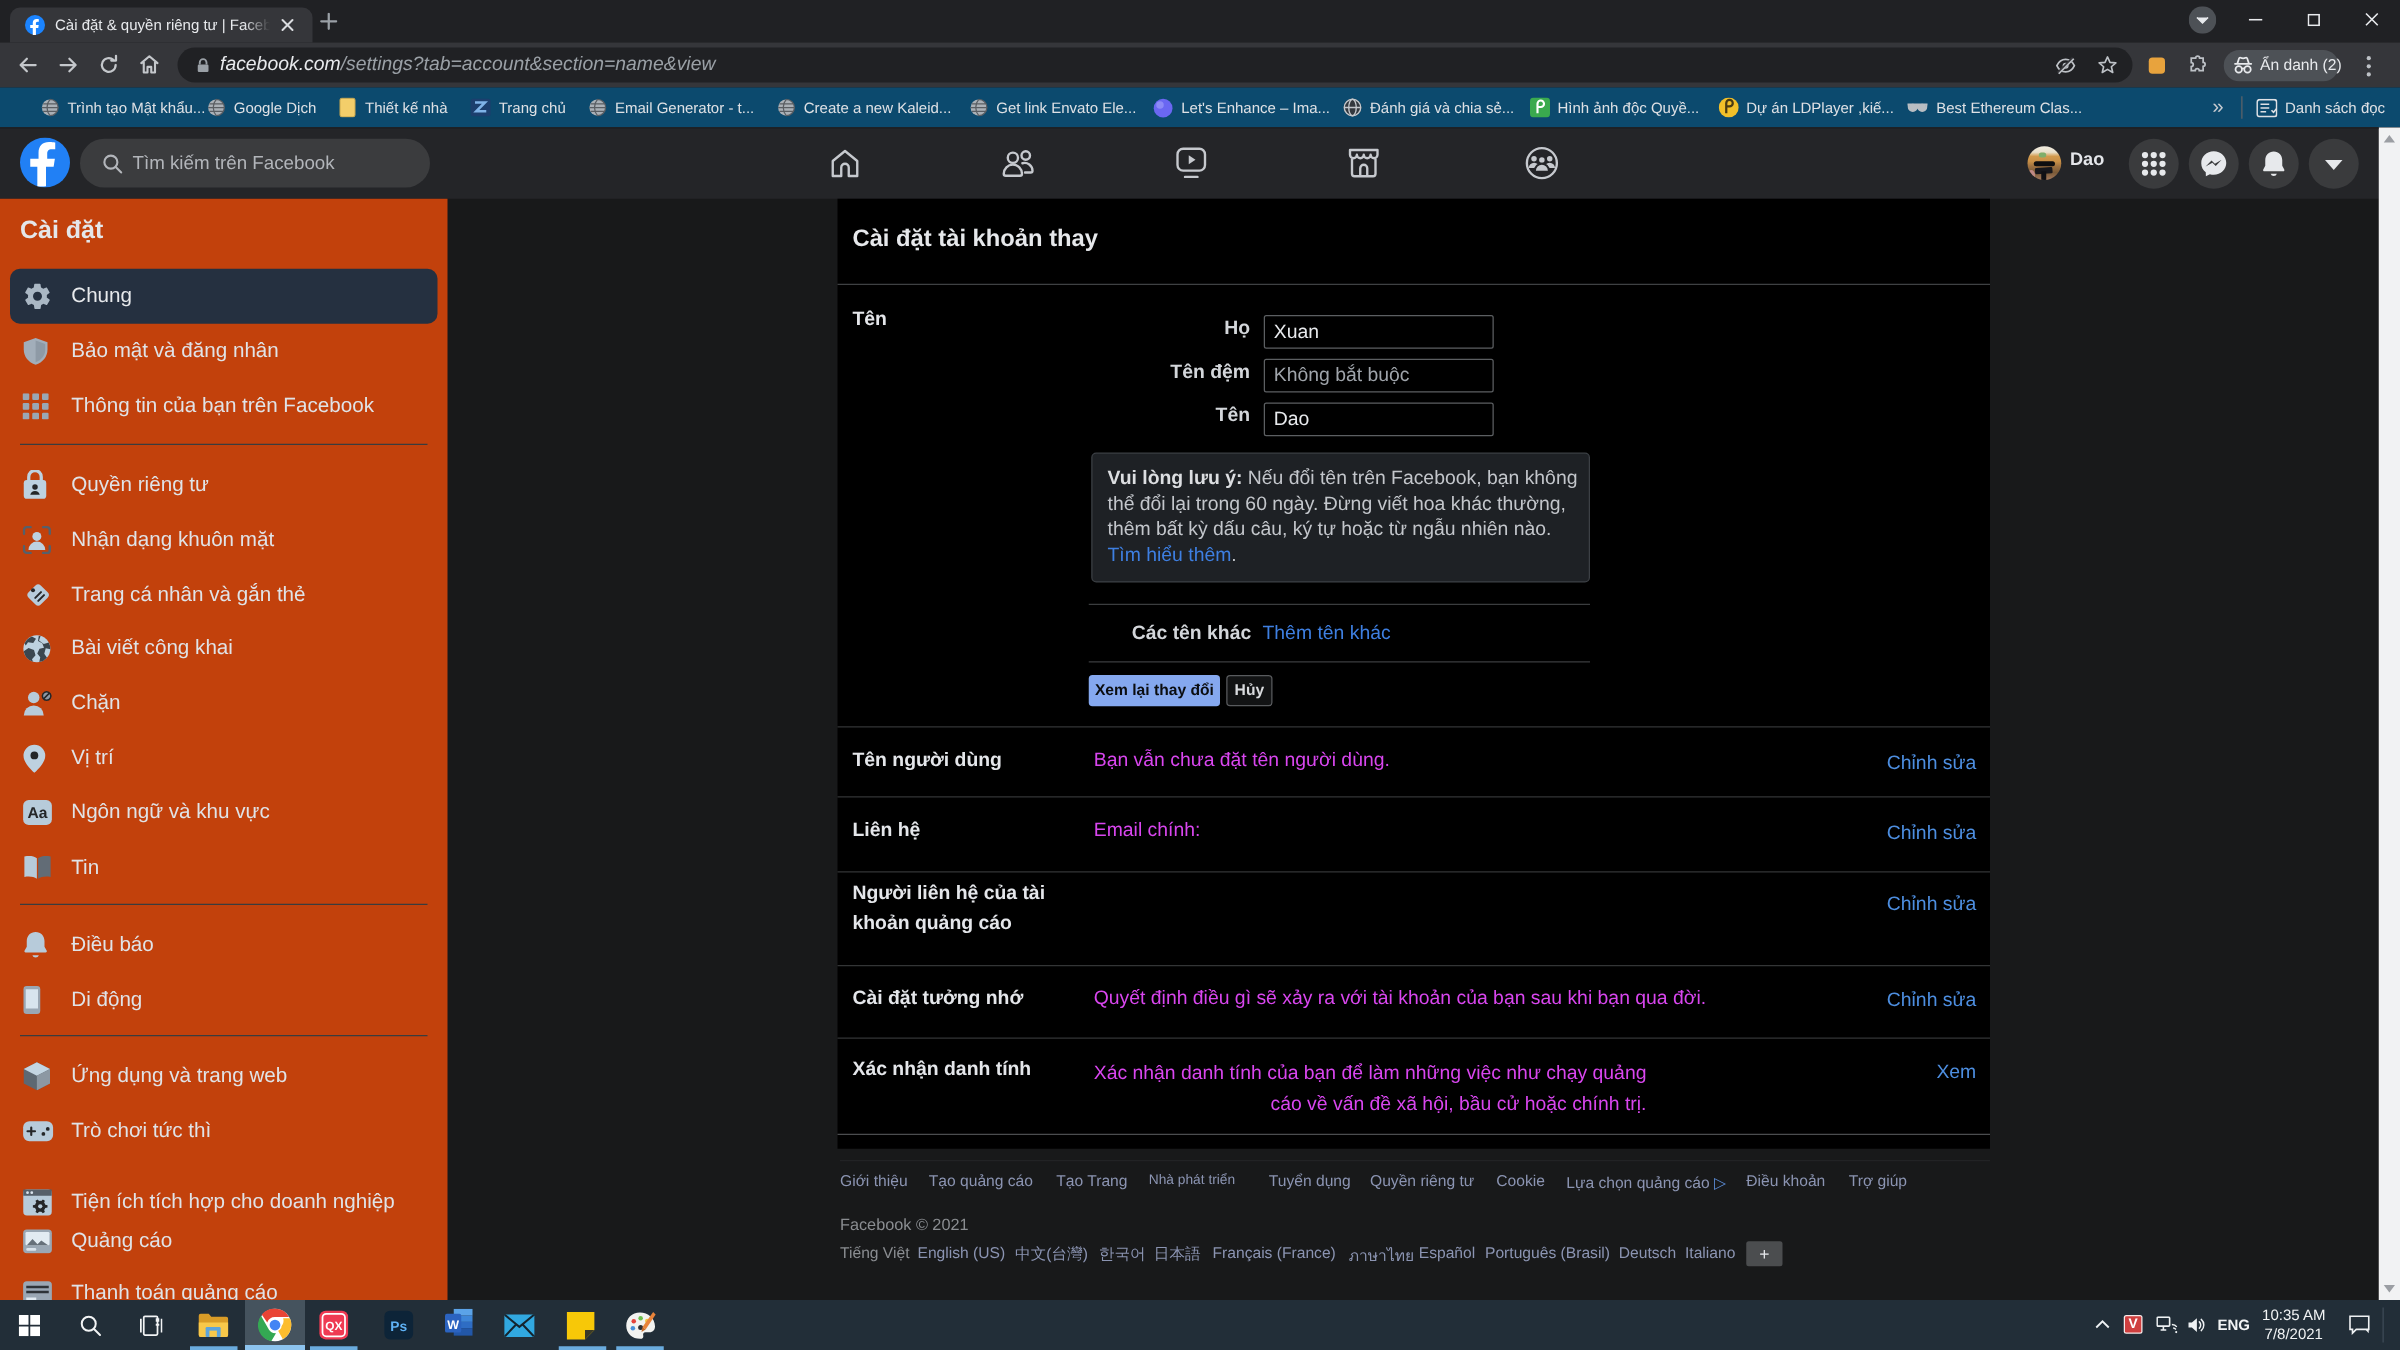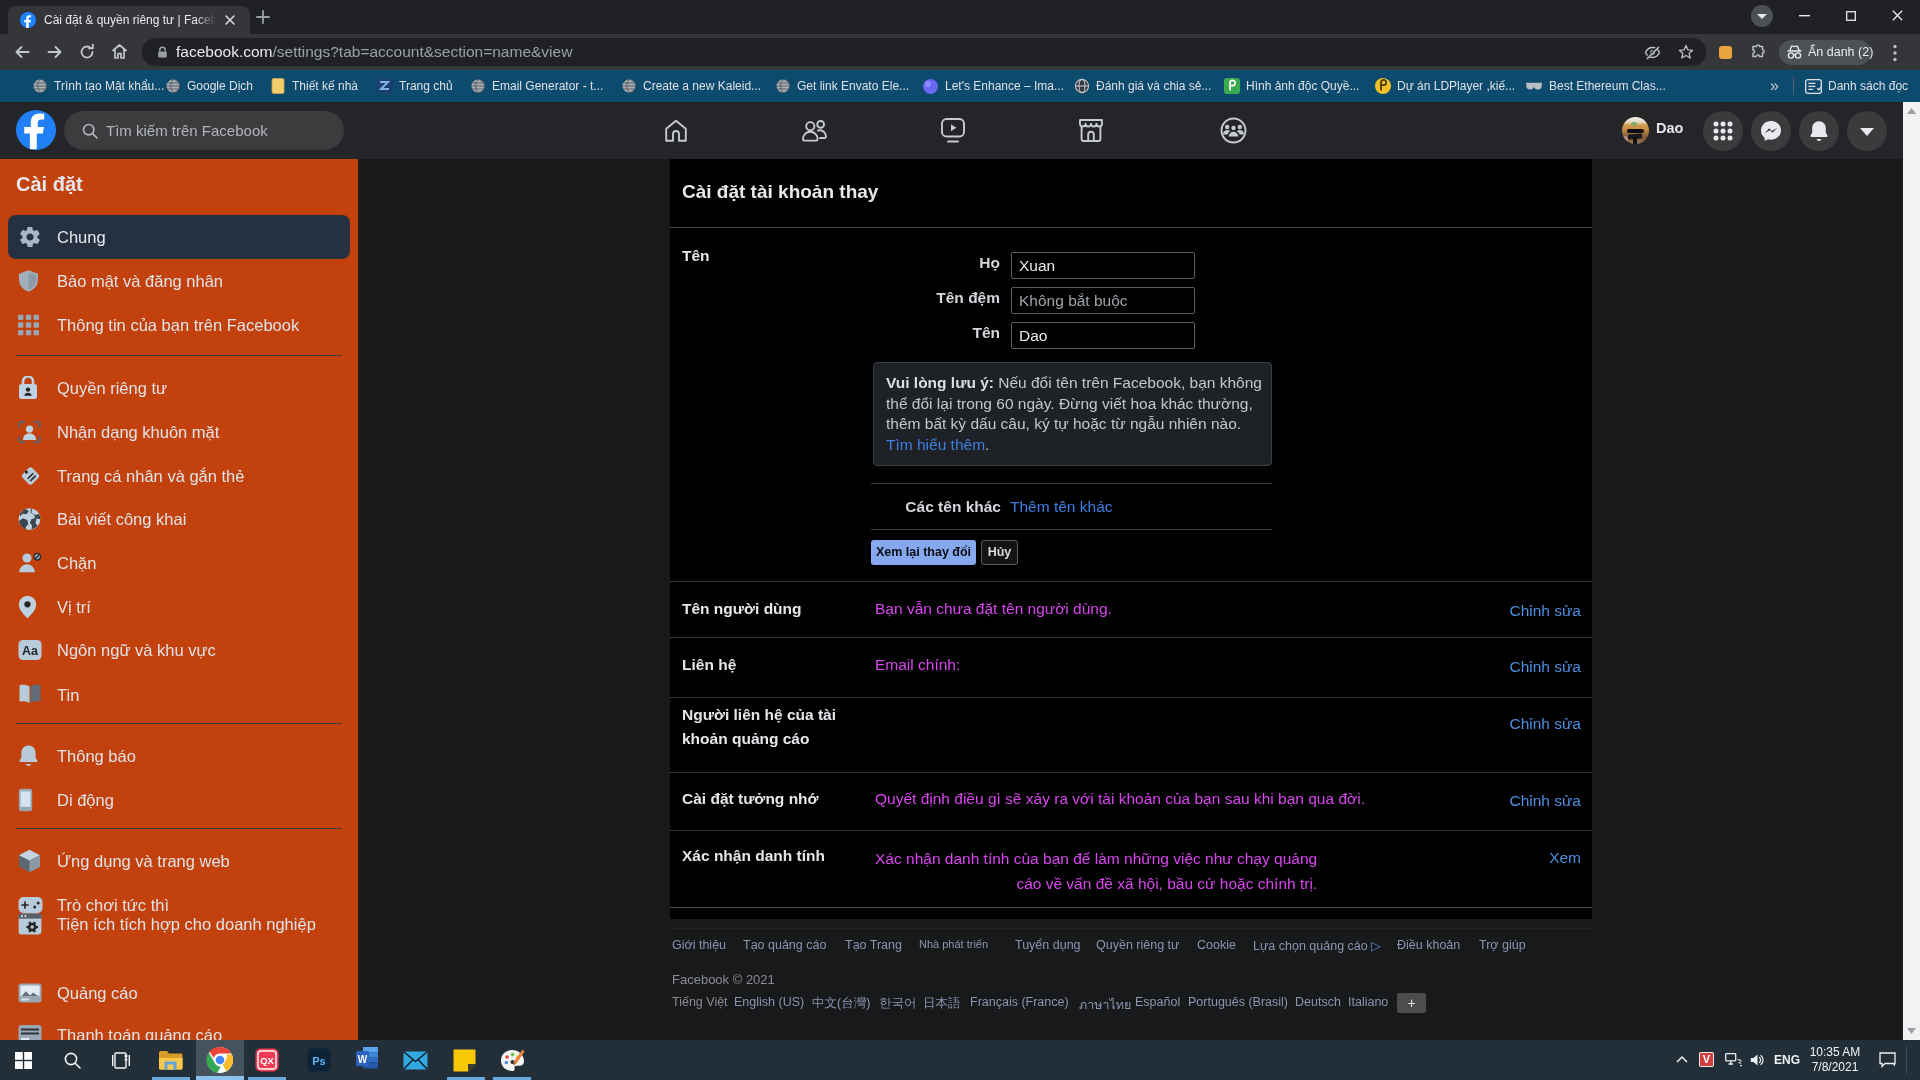--- a/index.html
+++ b/index.html
@@ -9,21 +9,21 @@
   #stage { position:relative; width:1920px; height:1080px; }
 
   
   #tabstrip { left:0; top:0; width:1920px; height:34px; background:#202124; }
   #tab { left:8px; top:6px; width:242px; height:28px; background:#35363a;
     border-radius:8px 8px 0 0; display:flex; align-items:center; }
   #tabtitle { color:#e8eaed; font-size:12px; white-space:nowrap; overflow:hidden; width:172px;
     -webkit-mask-image:linear-gradient(90deg,#000 88%,transparent); }
   #toolbar { left:0; top:34px; width:1920px; height:36px; background:#35363a; }
   #omnibox { left:142px; top:4px; width:1564px; height:28px; border-radius:14px; background:#202124;
-    display:flex; align-items:center; }
+    display:flex; align-items:center;font-style:italic; }
   #bookmarks { left:0; top:70px; width:1920px; height:32px; background:#0c4a6e; }
   .bmk { position:absolute; top:0; height:32px; display:flex; align-items:center; gap:6px;
     color:#dfe1e5; font-size:12px; white-space:nowrap; }
 
   
   #viewport { left:0; top:102px; width:1920px; height:938px; background:#18191a; }
   #fbnav { left:0; top:0; width:1903px; height:57px; background:#242528; }
   #sidebar { left:0; top:57px; width:358px; height:881px; background:#c2410c; }
   .srow { position:absolute; left:0; width:358px; height:44px; }
   .srow .lbl { position:absolute; left:57px; top:50%; transform:translateY(-50%);
@@ -412,21 +412,21 @@
             <path d="M12.5 2.5 C15 0.8 18.5 0.5 22.5 1.2 V17.5 C18.5 16.8 15 17.2 12.5 19 Z" fill="#626c76"></path>
           </svg>
         <span class="lbl">Tin</span>
       </div>
       <div class="sdiv" style="top:564px"></div>
       <div class="srow" style="top:575px">
         <svg width="21" height="23" viewBox="0 0 21 23">
             <path d="M10.5 1 C6.3 1 3.4 4.1 3.4 8.3 V12.8 L1.7 15.9 a1 1 0 0 0 0.9 1.6 H18.4 a1 1 0 0 0 0.9-1.6 L17.6 12.8 V8.3 C17.6 4.1 14.7 1 10.5 1 Z" fill="#b7cbda"></path>
             <path d="M7.9 19.6 a2.7 2.7 0 0 0 5.2 0 Z" fill="#b7cbda"></path>
           </svg>
-        <span class="lbl">Thông báo</span>
+        <span class="lbl">Điều báo</span>
       </div>
       <div class="srow" style="top:619px">
         <svg width="15" height="24" viewBox="0 0 15 24">
             <rect x="0.8" y="0.8" width="13.4" height="22.4" rx="2.6" fill="#9aa7b4"></rect>
             <rect x="2.6" y="3.4" width="9.8" height="15.4" fill="#d8e4ee"></rect>
           </svg>
         <span class="lbl">Di động</span>
       </div>
       <div class="sdiv" style="top:669px"></div>
       <div class="srow" style="top:680px">
@@ -439,21 +439,21 @@
       </div>
       <div class="srow" style="top:724px">
         <svg width="25" height="17" viewBox="0 0 25 17">
             <rect x="0.5" y="0.5" width="24" height="16" rx="5" fill="#b7cbda"></rect>
             <path d="M7 5.5 v6 M4 8.5 h6" stroke="#242628" stroke-width="1.7" stroke-linecap="round"></path>
             <circle cx="16.7" cy="10.6" r="1.5" fill="#242628"></circle>
             <circle cx="20.2" cy="6.6" r="1.5" fill="#242628"></circle>
           </svg>
         <span class="lbl">Trò chơi tức thì</span>
       </div>
-      <div class="srow" style="top:743px">
+      <div class="srow" style="top:781px">
         <svg width="24" height="22" viewBox="0 0 24 22">
             <rect x="0.6" y="0.6" width="22.8" height="20.8" rx="3" fill="#b7cbda"></rect>
             <rect x="0.6" y="0.6" width="22.8" height="5" fill="#56606a"></rect>
             <circle cx="4" cy="3.1" r="1.1" fill="#d9e3ec"></circle>
             <circle cx="7.4" cy="3.1" r="1.1" fill="#d9e3ec"></circle>
             <path d="M8.3 13.1 l1.8-0.4 a3.6 3.6 0 0 1 0.9-1.5 l-0.6-1.7 l1.6-1 l1.3 1.3 a3.6 3.6 0 0 1 1.7 0 l1.3-1.3 l1.6 1 l-0.6 1.7 a3.6 3.6 0 0 1 0.9 1.5 l1.8 0.4 v1.9 l-1.8 0.4 a3.6 3.6 0 0 1 -0.9 1.5 l0.6 1.7 l-1.6 1 l-1.3-1.3 a3.6 3.6 0 0 1 -1.7 0 l-1.3 1.3 l-1.6-1 l0.6-1.7 a3.6 3.6 0 0 1 -0.9-1.5 l-1.8-0.4 z" fill="#242628"></path>
             <circle cx="14.2" cy="14" r="1.7" fill="#b7cbda"></circle>
           </svg>
         <span class="lbl">Tiện ích tích hợp cho doanh nghiệp</span>
       </div>

